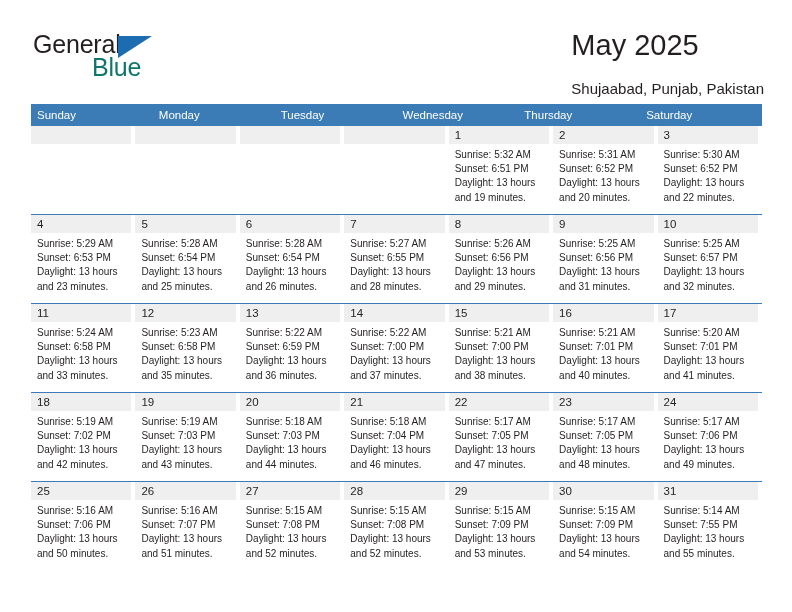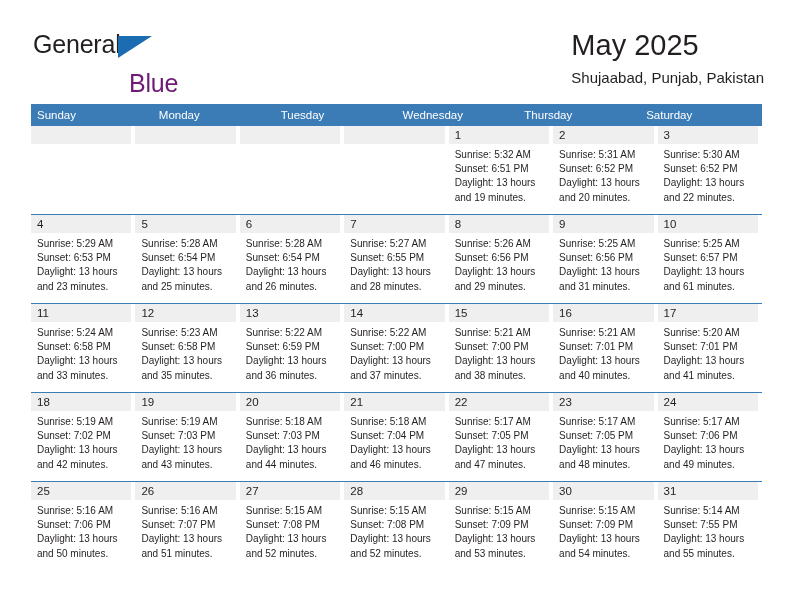--- a/index.html
+++ b/index.html
@@ -55,42 +55,41 @@
     left: 87px;
     top: 8px;
     width: 0;
     height: 0;
     border-left: 34px solid #1b6cb0;
     border-bottom: 22px solid transparent;
   }
   .brand-blue {
     position: absolute;
     left: 61px;
-    top: 41px;
+    top: 25px;
     font-size: 25px;
     letter-spacing: -0.2px;
-    color: #701a75;
+    color: #0f766e;
     line-height: 28px;
-    margin-left: 37px;
   }
 
   .title-block {
     position: absolute;
     right: 0;
     top: 0;
     text-align: left;
   }
   .cal-title {
     font-size: 29px;
     color: #231f20;
     line-height: 34px;
     white-space: nowrap;
   }
   .cal-subtitle {
-    margin-top: 6px;
+    margin-top: 17px;
     font-size: 15px;
     color: #231f20;
     line-height: 19px;
     white-space: nowrap;
   }
 
   
   .calendar {
     position: absolute;
     left: 31px;
@@ -305,21 +304,21 @@
           <div>Daylight: 13 hours</div>
           <div>and 31 minutes.</div>
         </div>
       </div>
       <div class="daycell">
         <div class="num-strip">10</div>
         <div class="info">
           <div>Sunrise: 5:25 AM</div>
           <div>Sunset: 6:57 PM</div>
           <div>Daylight: 13 hours</div>
-          <div>and 61 minutes.</div>
+          <div>and 32 minutes.</div>
         </div>
       </div>
     </div>
 
     <div class="week-row">
       <div class="daycell">
         <div class="num-strip">11</div>
         <div class="info">
           <div>Sunrise: 5:24 AM</div>
           <div>Sunset: 6:58 PM</div>

